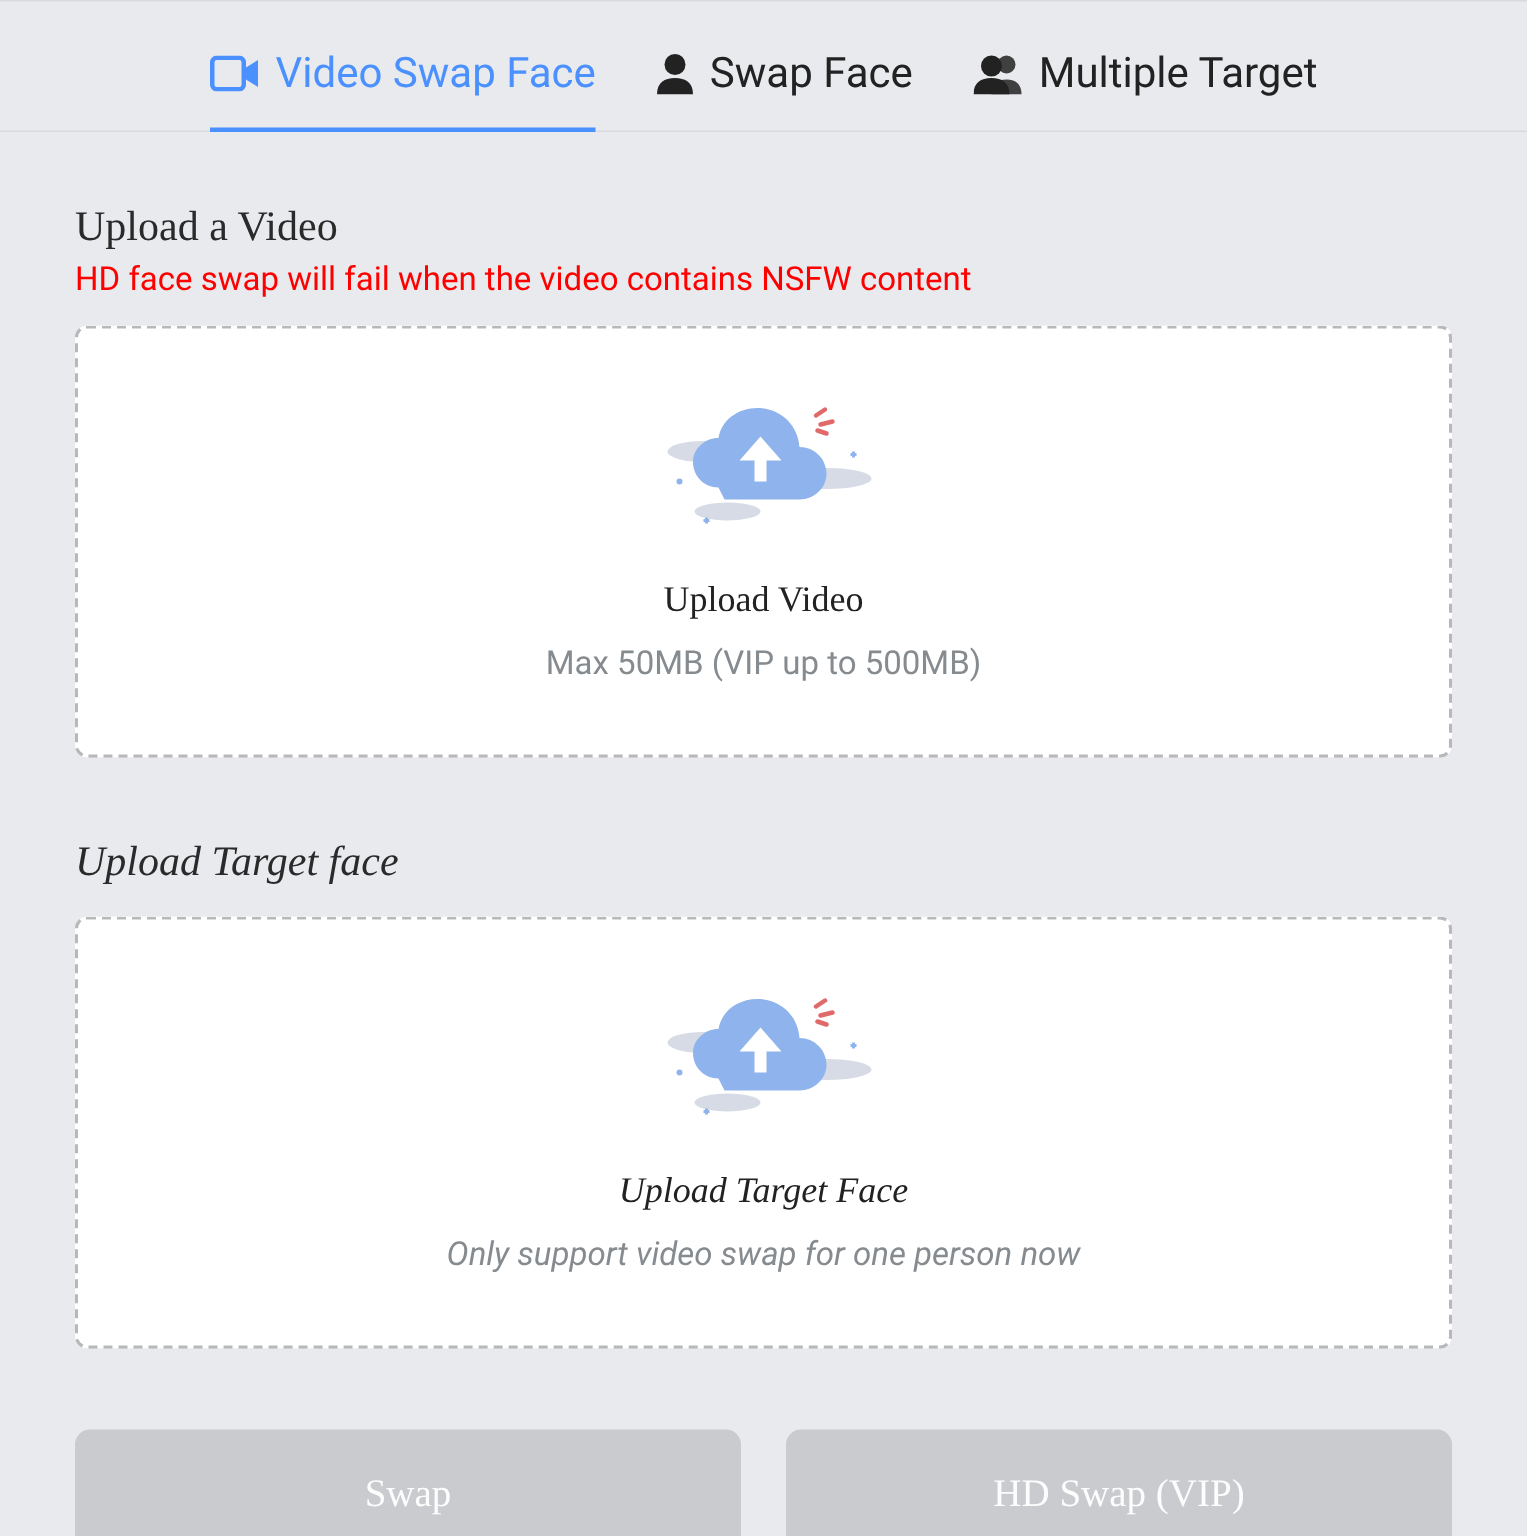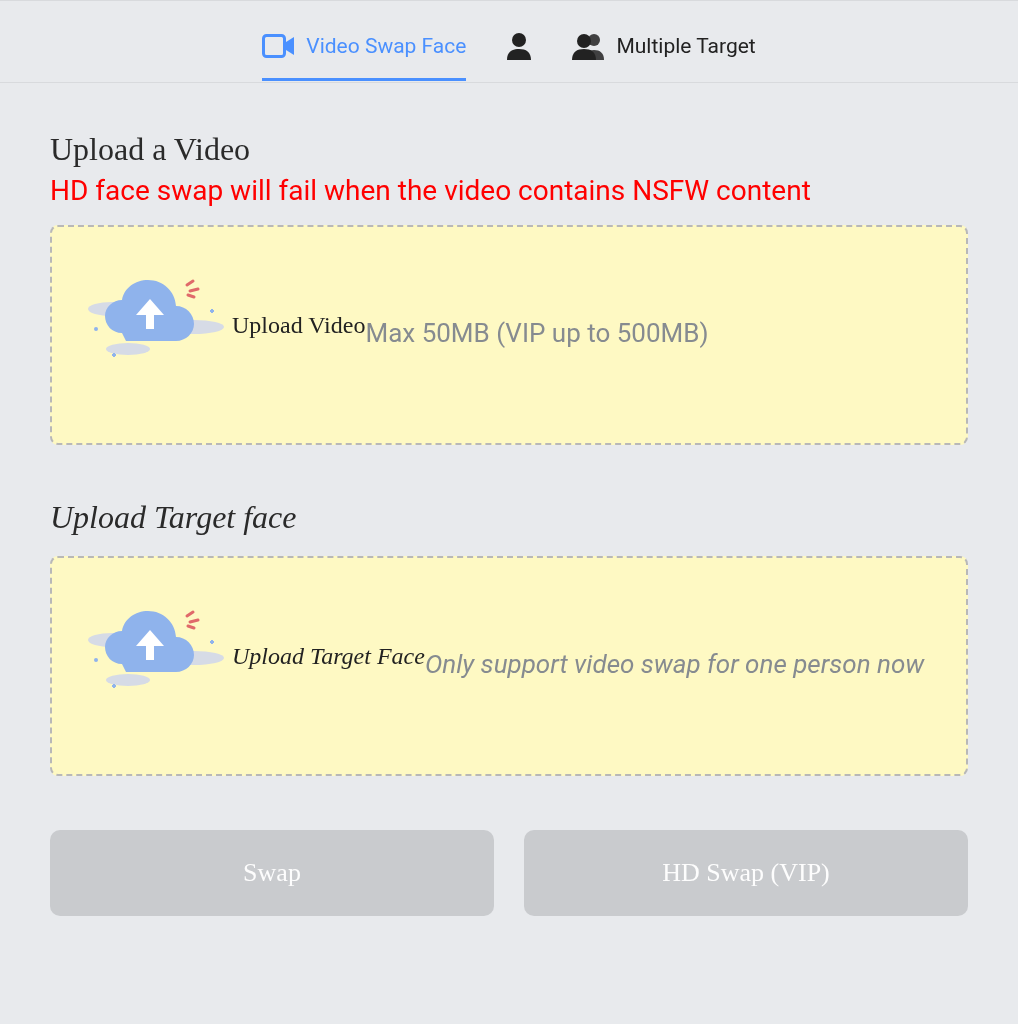--- a/index.html
+++ b/index.html
@@ -16,67 +16,67 @@
     align-items: center;
     justify-content: center;
     gap: 40px;
     border-bottom: 1px solid #d8dadd;
     padding-top: 28px;
   }
   .tab {
     display: flex;
     align-items: center;
     gap: 10px;
-    font-size: 21px;
+    font-size: 28px;
     color: #222;
     padding-bottom: 22px;
     cursor: pointer;
     position: relative;
   }
   .tab.active { color: #4a90ff; }
   .tab.active::after {
     content: "";
     position: absolute;
     left: 0; right: 0; bottom: -1px;
     height: 3px;
     background: #4a90ff;
   }
   .tab .icon { display: inline-flex; }
   .content { padding: 48px 50px 0 50px; }
   .section-title {
-    font-size: 32px;
+    font-size: 28px;
     color: #2a2a2a;
     font-weight: 400;
     margin-bottom: 6px;
     font-family: Georgia, "Times New Roman", serif;
   }
   .warning {
     color: #ff0000;
-    font-size: 28px;
+    font-size: 22px;
     margin-bottom: 18px;
   }
   .dropzone {
     border: 2px dashed #b8b8b8;
     border-radius: 8px;
-    background: #fef9c3;
+    background: #ffffff;
     padding: 44px 20px 48px 20px;
     display: flex;
-    flex-direction: row;
+    flex-direction: column;
     align-items: center;
     cursor: pointer;
   }
   .dropzone .cloud { margin-bottom: 28px; }
   .drop-title {
     font-size: 24px;
     color: #222;
     margin-bottom: 16px;
     font-family: Georgia, "Times New Roman", serif;
   }
   .drop-sub {
-    font-size: 26px;
+    font-size: 22px;
     color: #868b90;
   }
   .section2 { margin-top: 54px; font-style: italic; }
   .section2 .section-title { margin-bottom: 20px; }
   .buttons {
     display: flex;
     gap: 30px;
     margin-top: 54px;
     padding: 0 0px;
   }
@@ -110,20 +110,21 @@
     </span>
     <span>Video Swap Face</span>
   </div>
   <div class="tab">
     <span class="icon">
       <svg width="26" height="28" viewBox="0 0 26 28" fill="#222">
         <circle cx="13" cy="8" r="7"></circle>
         <path d="M1 28 C1 20 6 17 13 17 C20 17 25 20 25 28 Z"></path>
       </svg>
     </span>
+    <span>Swap Face</span>
   </div>
   <div class="tab">
     <span class="icon">
       <svg width="34" height="28" viewBox="0 0 34 28" fill="#222">
         <circle cx="22" cy="8" r="6" opacity="0.85"></circle>
         <path d="M12 28 C12 21 16 18 22 18 C28 18 32 21 32 28 Z" opacity="0.85"></path>
         <circle cx="12" cy="9" r="7"></circle>
         <path d="M0 28 C0 20 5 17 12 17 C19 17 24 20 24 28 Z"></path>
       </svg>
     </span>

